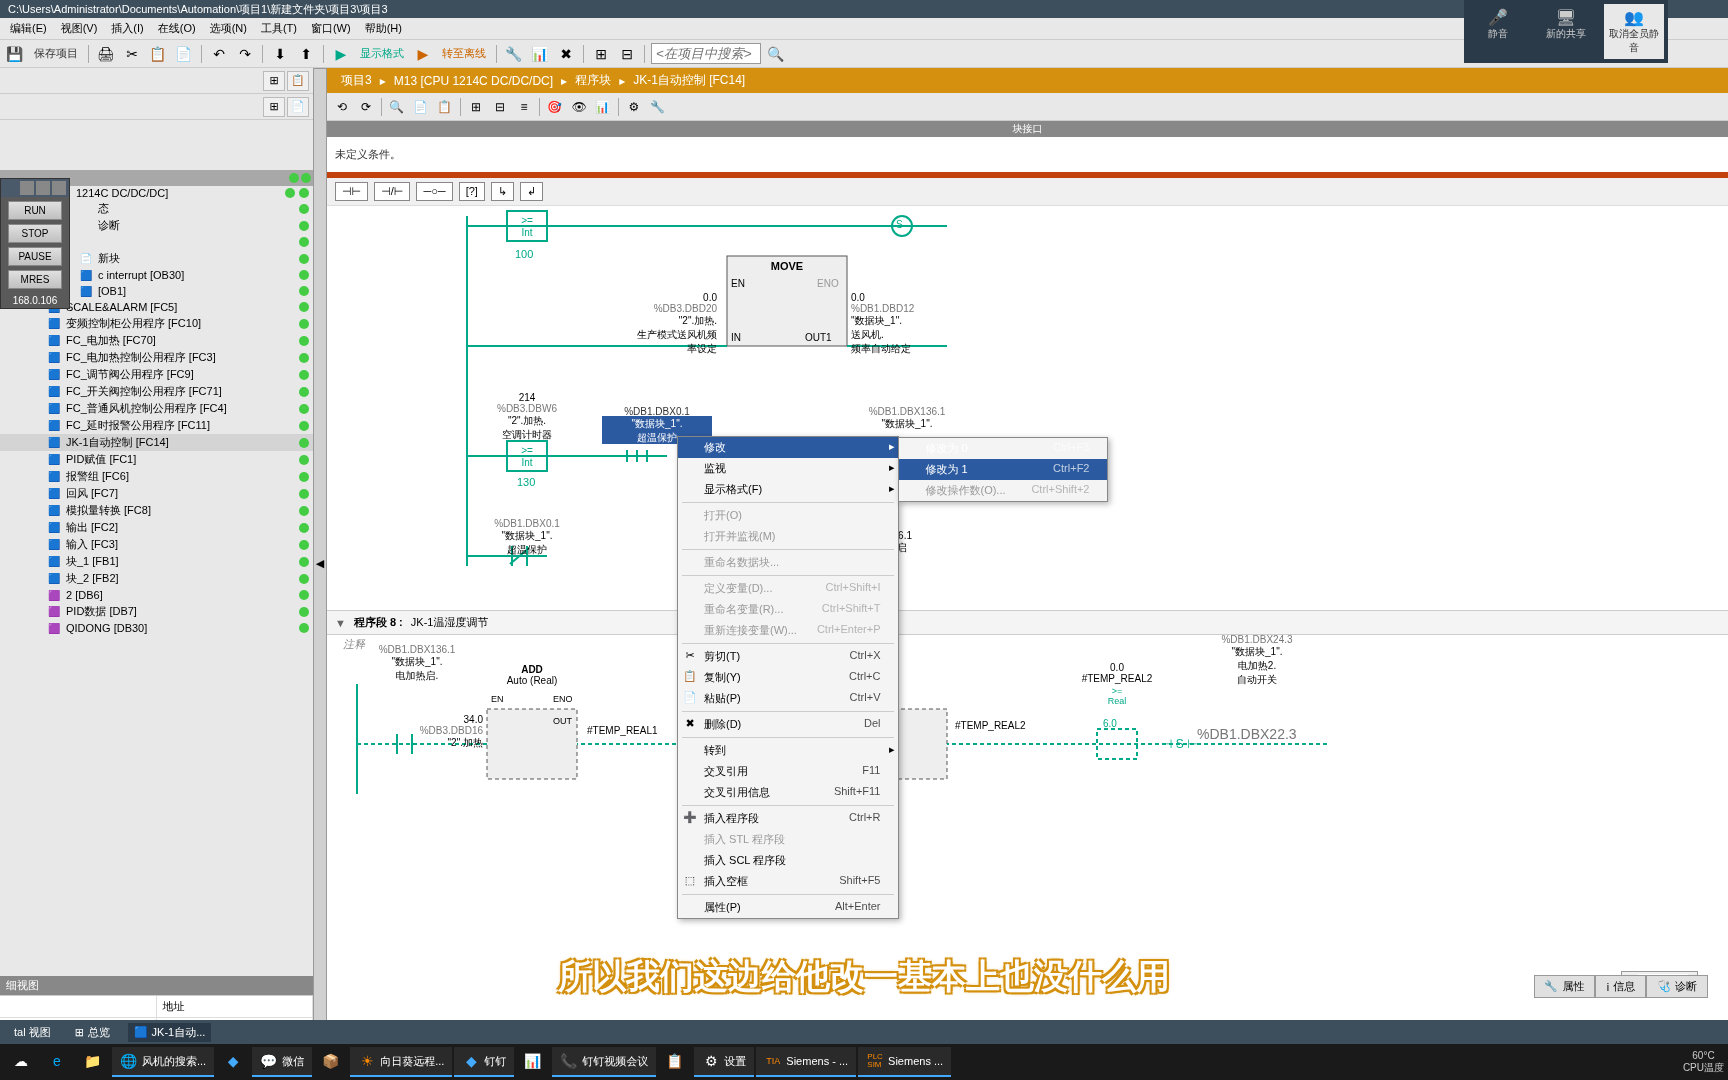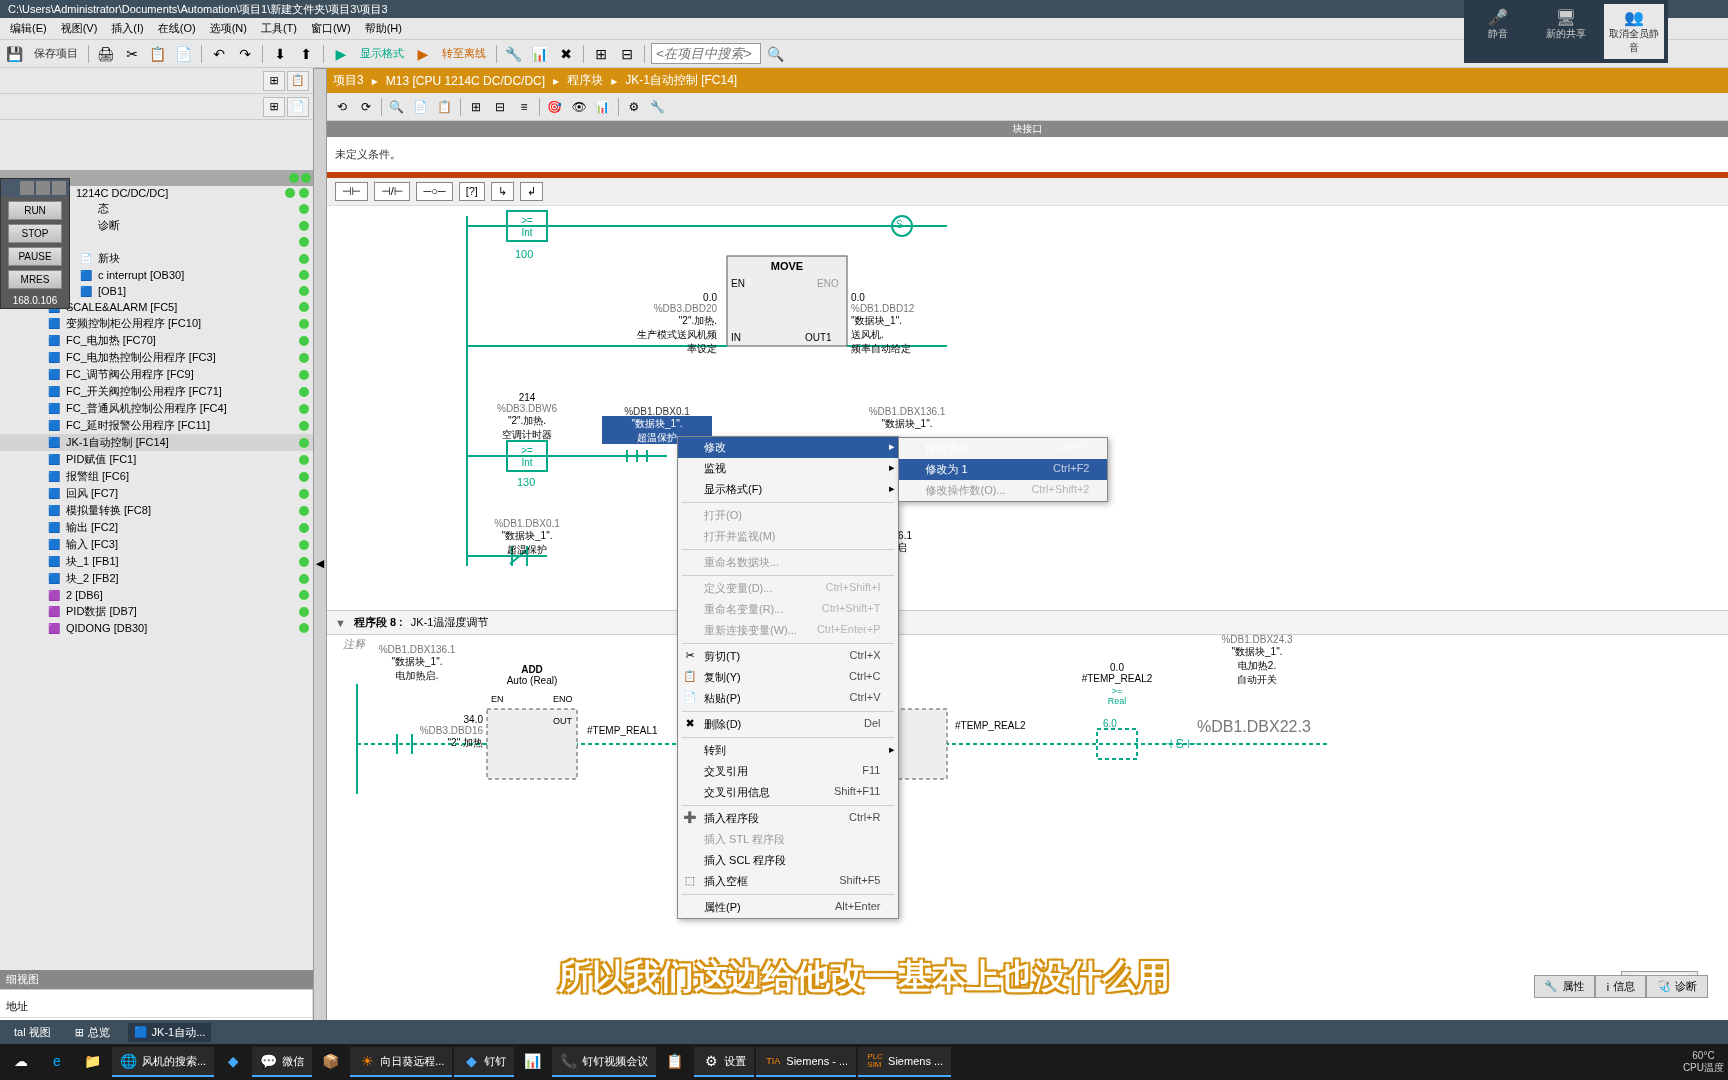--- a/index.html
+++ b/index.html
@@ -33,29 +33,29 @@
 .tree-hdr .dot { width: 10px; height: 10px; border-radius: 50%; background: #4c4; }
 .tree-item { display: flex; align-items: center; padding: 1px 4px; font-size: 11px; gap: 4px; position: relative; }
 .tree-icon { width: 14px; height: 14px; display: inline-flex; align-items: center; justify-content: center; font-size: 10px; }
 .tree-icon.cyan { color: #0aa; }
 .tree-item.selected { background: #d4d4d4; }
 .tree-status { position: absolute; right: 4px; display: flex; gap: 4px; }
 .status-dot { width: 10px; height: 10px; border-radius: 50%; background: #4c4; }
 
 .detail-hdr { background: #888; color: #fff; padding: 2px 6px; font-size: 11px; margin-top: 4px; }
 .detail-table { background: #fff; border-top: 1px solid #ccc; }
-.detail-table .row { display: flex; border-bottom: 1px solid #ddd; flex-direction: column; }
+.detail-table .row { display: flex; border-bottom: 1px solid #ddd; }
 .detail-table .cell { padding: 3px 6px; border-right: 1px solid #ddd; flex: 1; }
 
 .mini-toolbar-row { height: 26px; background: #e8e8e8; display: flex; align-items: center; padding: 0 4px; gap: 2px; border-bottom: 1px solid #ccc; }
 .mini-btn { width: 22px; height: 20px; display: flex; align-items: center; justify-content: center; border: 1px solid #bbb; background: #f0f0f0; font-size: 11px; cursor: pointer; }
 
 .panel-collapse { background: #d0d0d0; border: 1px solid #999; width: 14px; display: flex; align-items: center; justify-content: center; cursor: pointer; }
 
-.breadcrumb { background: #d4900e; color: #fff; padding: 4px 6px; font-size: 12px; display: flex; align-items: center; gap: 8px; }
+.breadcrumb { background: #d4900e; color: #fff; padding: 4px 14px; font-size: 12px; display: flex; align-items: center; gap: 8px; }
 .breadcrumb .sep { color: #fff; }
 
 .editor-toolbar { background: #e8e8e8; height: 28px; display: flex; align-items: center; padding: 0 4px; gap: 2px; border-bottom: 1px solid #ccc; }
 .ed-btn { width: 22px; height: 22px; display: flex; align-items: center; justify-content: center; border: 1px solid transparent; cursor: pointer; font-size: 12px; }
 .split-label { background: #888; color: #fff; text-align: center; font-size: 10px; padding: 1px 0; }
 
 .condition-bar { padding: 10px 8px; font-size: 11px; color: #333; border-bottom: 6px solid #c2410c; font-family: Liberation Mono, monospace; }
 
 .lad-toolbar { background: #f0f0f0; padding: 4px 8px; display: flex; gap: 6px; border-bottom: 1px solid #ddd; }
 .lad-elem { border: 1px solid #888; padding: 2px 6px; background: #fff; font-size: 11px; cursor: pointer; }
@@ -599,21 +599,21 @@
         </div>
         <div style="position:absolute;left:778px;top:80px;font-size:9px;color:#0a8;white-space:pre;text-align:center;width:24px">&gt;=
 Real</div>
         <div style="position:absolute;left:776px;top:112px;font-size:10px;color:#0a8">6.0</div>
         <div style="position:absolute;left:870px;top:28px;text-align:center;width:120px;font-size:10px">
           <div style="color:#777">%DB1.DBX24.3</div>
           <div>"数据块_1".</div>
           <div>电加热2.</div>
           <div>自动开关</div>
         </div>
-        <div style="position:absolute;left:870px;top:112px;font-size:16px;color:#777">%DB1.DBX22.3</div>
+        <div style="position:absolute;left:870px;top:120px;font-size:14px;color:#777">%DB1.DBX22.3</div>
       </div>
 
       <div class="context-menu" style="left:350px;top:230px">
         <div class="ctx-item highlighted">
           <span>修改</span>
             <span class="arrow">▸</span>
 
           <div class="context-menu submenu" style="min-width:210px">
             <div class="ctx-item">
                 <span>修改为 0</span>

